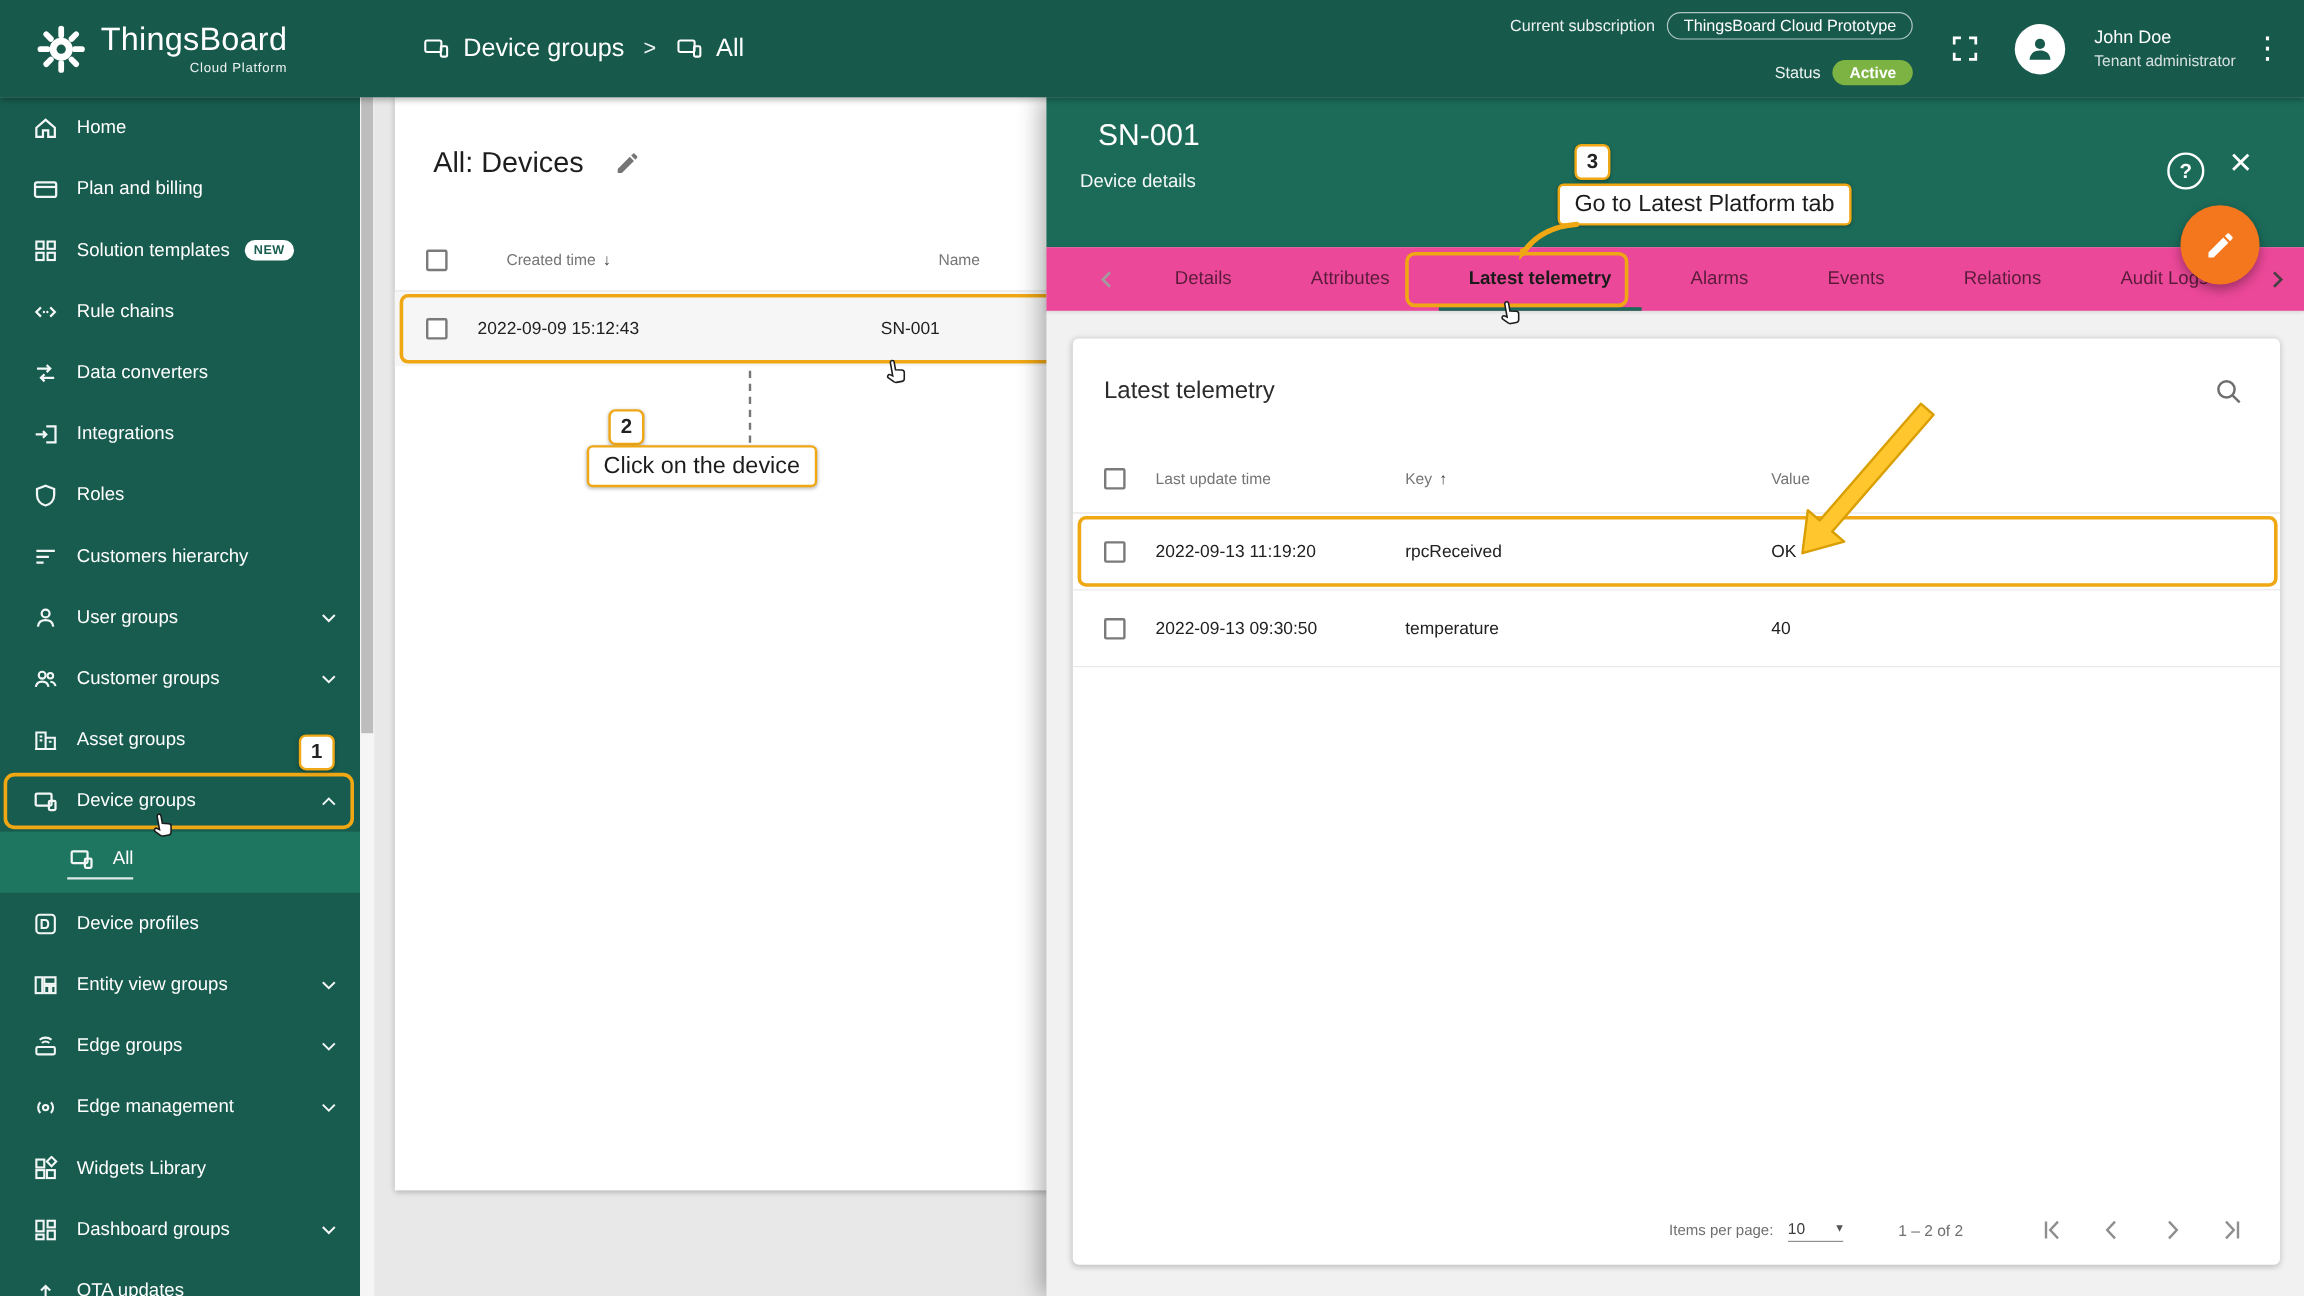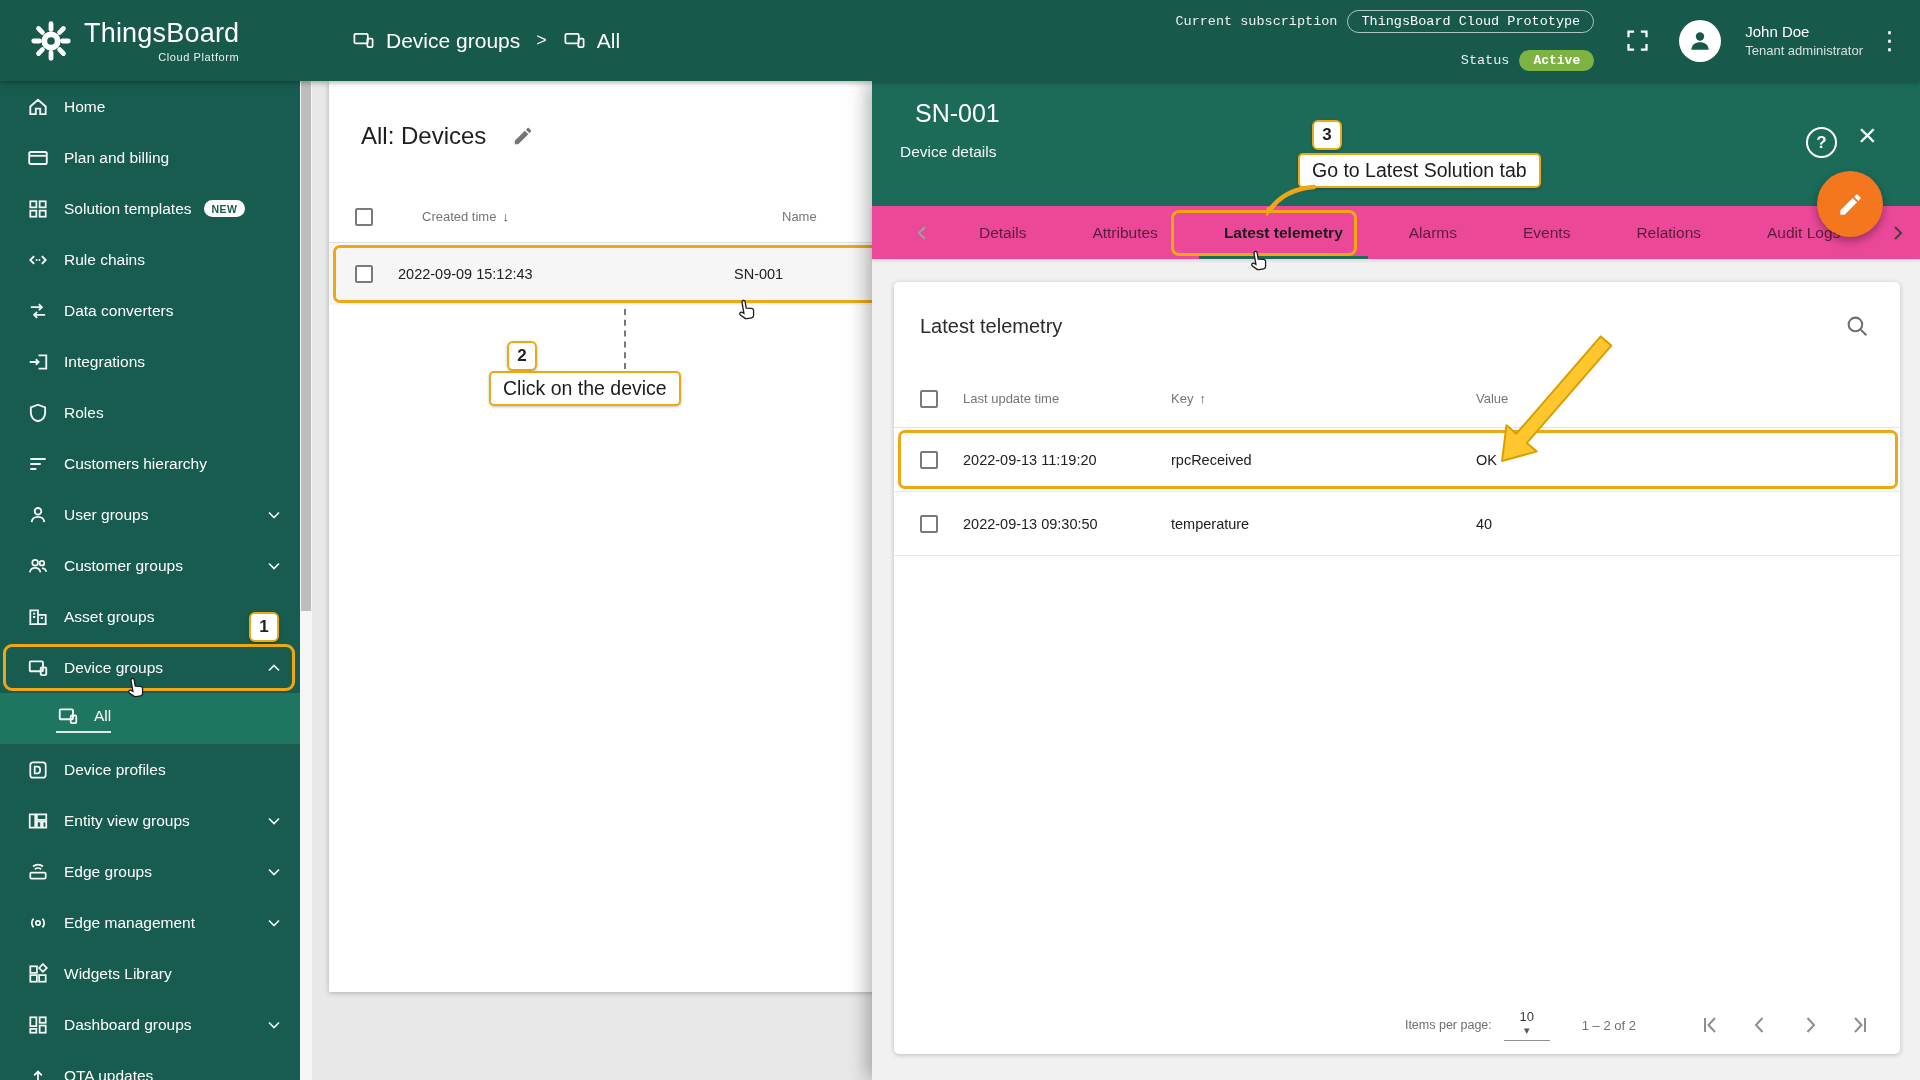--- a/index.html
+++ b/index.html
@@ -25,21 +25,21 @@
   .topbar{position:absolute;left:0;top:0;width:1920px;height:81px;background:var(--c-header);
     display:flex;align-items:center;color:#fff;z-index:60;box-shadow:0 2px 5px rgba(0,0,0,.28);}
   .logo{width:300px;display:flex;align-items:center;padding-left:28px;cursor:pointer;}
   .logo-text{margin-left:10px;}
   .logo-name{font-size:27px;font-weight:500;letter-spacing:.2px;}
   .logo-tag{font-size:11px;opacity:.92;text-align:right;margin-top:2px;letter-spacing:.6px;}
   .breadcrumb{display:flex;align-items:center;gap:16px;margin-left:52px;font-size:21px;font-weight:400;}
   .bc-item{display:flex;align-items:center;gap:11px;cursor:pointer;}
   .bc-sep{font-size:18px;opacity:.95;}
   .spacer{flex:1;}
-  .sub-block{display:flex;flex-direction:column;align-items:flex-end;gap:17px;margin-right:30px;font-size:13.5px;font-family:Liberation Mono, monospace;}
+  .sub-block{display:flex;flex-direction:column;align-items:flex-end;gap:17px;margin-right:30px;font-size:13.5px;}
   .sub-row{display:flex;align-items:center;gap:10px;}
   .sub-label{opacity:.92;}
   .chip-outline{border:1px solid rgba(255,255,255,.65);border-radius:15px;padding:3px 13px;font-size:13.5px;}
   .chip-green{background:var(--c-status);border-radius:13px;padding:3px 14px;font-size:13px;font-weight:bold;}
   .icon-btn{background:none;border:none;cursor:pointer;color:#fff;}
   .fullscreen-btn{margin-right:28px;}
   .user-block{display:flex;align-items:center;gap:24px;margin-right:14px;cursor:pointer;}
   .avatar{width:42px;height:42px;border-radius:50%;background:#fff;display:flex;align-items:center;justify-content:center;}
   .user-name{font-size:15px;}
   .user-role{font-size:13px;opacity:.82;margin-top:3px;}
@@ -113,21 +113,21 @@
   .tel-title-row{height:88px;display:flex;align-items:center;padding:0 30px 0 26px;}
   .tel-title{font-size:20px;color:#2b2b2b;}
   .search-btn{margin-left:auto;}
   .grid-tel{display:grid;grid-template-columns:69px 208px 305px 1fr;align-items:center;}
   .tel-thead{height:58px;border-bottom:1px solid #E4E4E4;color:#757575;font-size:13px;}
   .tel-row{height:64px;font-size:14.5px;color:#212121;border-bottom:1px solid #E9E9E9;position:relative;cursor:pointer;}
   .tel-foot{position:absolute;left:0;right:0;bottom:0;height:58px;display:flex;align-items:center;
     justify-content:flex-end;color:#6F6F6F;font-size:12.5px;padding-right:26px;padding-left:40px;}
   .ipp-label{margin-right:12px;}
   .ipp-select{width:46px;display:flex;align-items:center;justify-content:space-between;
-    border-bottom:1px solid #8f8f8f;padding-bottom:3px;margin-right:32px;cursor:pointer;font-size:13px;color:#3c3c3c;flex-direction:column;}
+    border-bottom:1px solid #8f8f8f;padding-bottom:3px;margin-right:46px;cursor:pointer;font-size:13px;color:#3c3c3c;}
   .ipp-caret{font-size:11px;color:#555;}
   .range{margin-right:38px;font-size:13px;}
   .pg-btn{width:28px;height:28px;display:flex;align-items:center;justify-content:center;background:none;border:none;cursor:pointer;margin-left:22px;}
 
   .big-arrow{position:absolute;left:608px;top:249px;z-index:6;}
   .curve-arrow{position:absolute;left:370px;top:100px;z-index:31;}
   #anno3-num{left:440px;top:39px;}
   #anno3-label{left:426px;top:72px;}
 </style>
 </head>
@@ -469,21 +469,21 @@
     <path d="M10 2 C11 2 11.6 2.7 11.6 3.7 V10 L16.8 11.2 C18 11.5 18.6 12.3 18.4 13.5 L17.5 18.6 C17.3 19.8 16.4 20.5 15.2 20.5 H10.5 C9.7 20.5 9 20.2 8.4 19.6 L4.6 15.7 C4 15.1 4 14.2 4.6 13.6 C5.2 13 6.1 13 6.8 13.5 L8.4 14.7 V3.7 C8.4 2.7 9 2 10 2 Z" fill="#fff" stroke="#1c1c1c" stroke-width="1.3"></path>
   </svg>
 
 <aside class="details">
   <div class="dp-header">
     <div class="dp-title">SN-001</div>
     <div class="dp-subtitle">Device details</div>
     <button class="dp-help">?</button>
     <button class="icon-btn dp-close">×</button>
     <div class="anno-num" id="anno3-num">3</div>
-    <div class="anno-label" id="anno3-label">Go to Latest Solution tab</div>
+    <div class="anno-label" id="anno3-label">Go to Latest Platform tab</div>
   </div>
 
   <div class="dp-tabs">
     <button class="tab-scroll">
       <svg viewBox="0 0 24 24" width="24" height="24" fill="none" stroke="#9e9e9e" stroke-width="2.2">
           <path d="M14 6 L8 12 L14 18"></path>
         </svg>
     </button>
     <button class="tab">Details</button>
     <button class="tab">Attributes</button>

